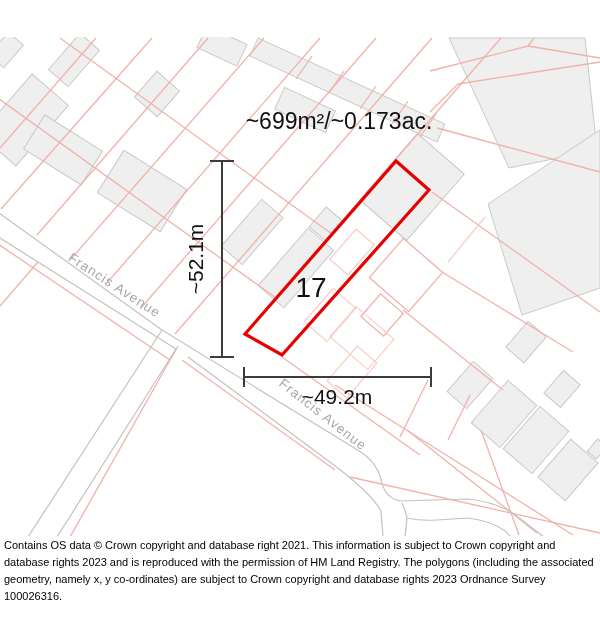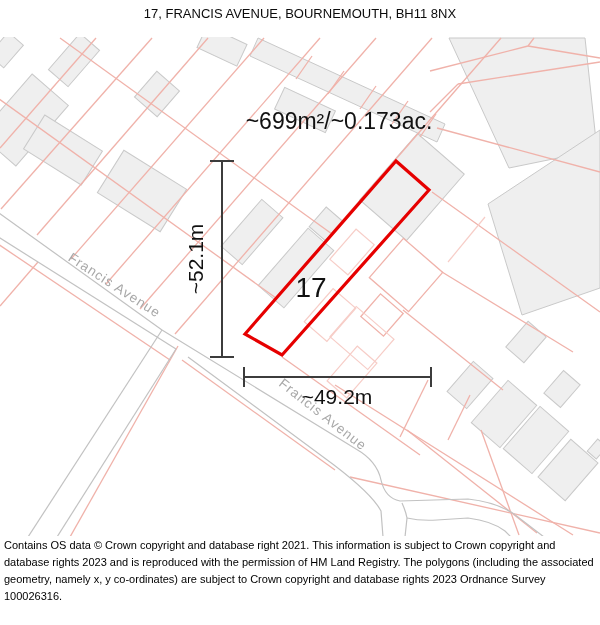--- a/index.html
+++ b/index.html
@@ -17,21 +17,20 @@
   .red{stroke:var(--c-property-outline,#e60000);stroke-width:3.2;fill:none;stroke-linejoin:miter;}
   .dim{stroke:var(--c-dimension,#3c3c3c);stroke-width:2;fill:none;}
   .maptext{fill:#111;font-family:"Liberation Sans",sans-serif;}
   .roadlabel{fill:var(--c-road-label,#a8a8a8);font-size:13.5px;letter-spacing:1px;
              font-family:"Liberation Sans",sans-serif;}
 </style>
 </head>
 <body>
 
 <div class="title">
-  <div>17, FRANCIS AVENUE, BOURNEMOUTH, BH11 8NX</div>
 </div>
 
 <svg width="600" height="625" viewBox="0 0 600 625">
   <defs>
     <clipPath id="mapclip">
         <rect x="0" y="37" width="600" height="499"></rect>
       </clipPath>
   </defs>
   <g clip-path="url(#mapclip)">
 

